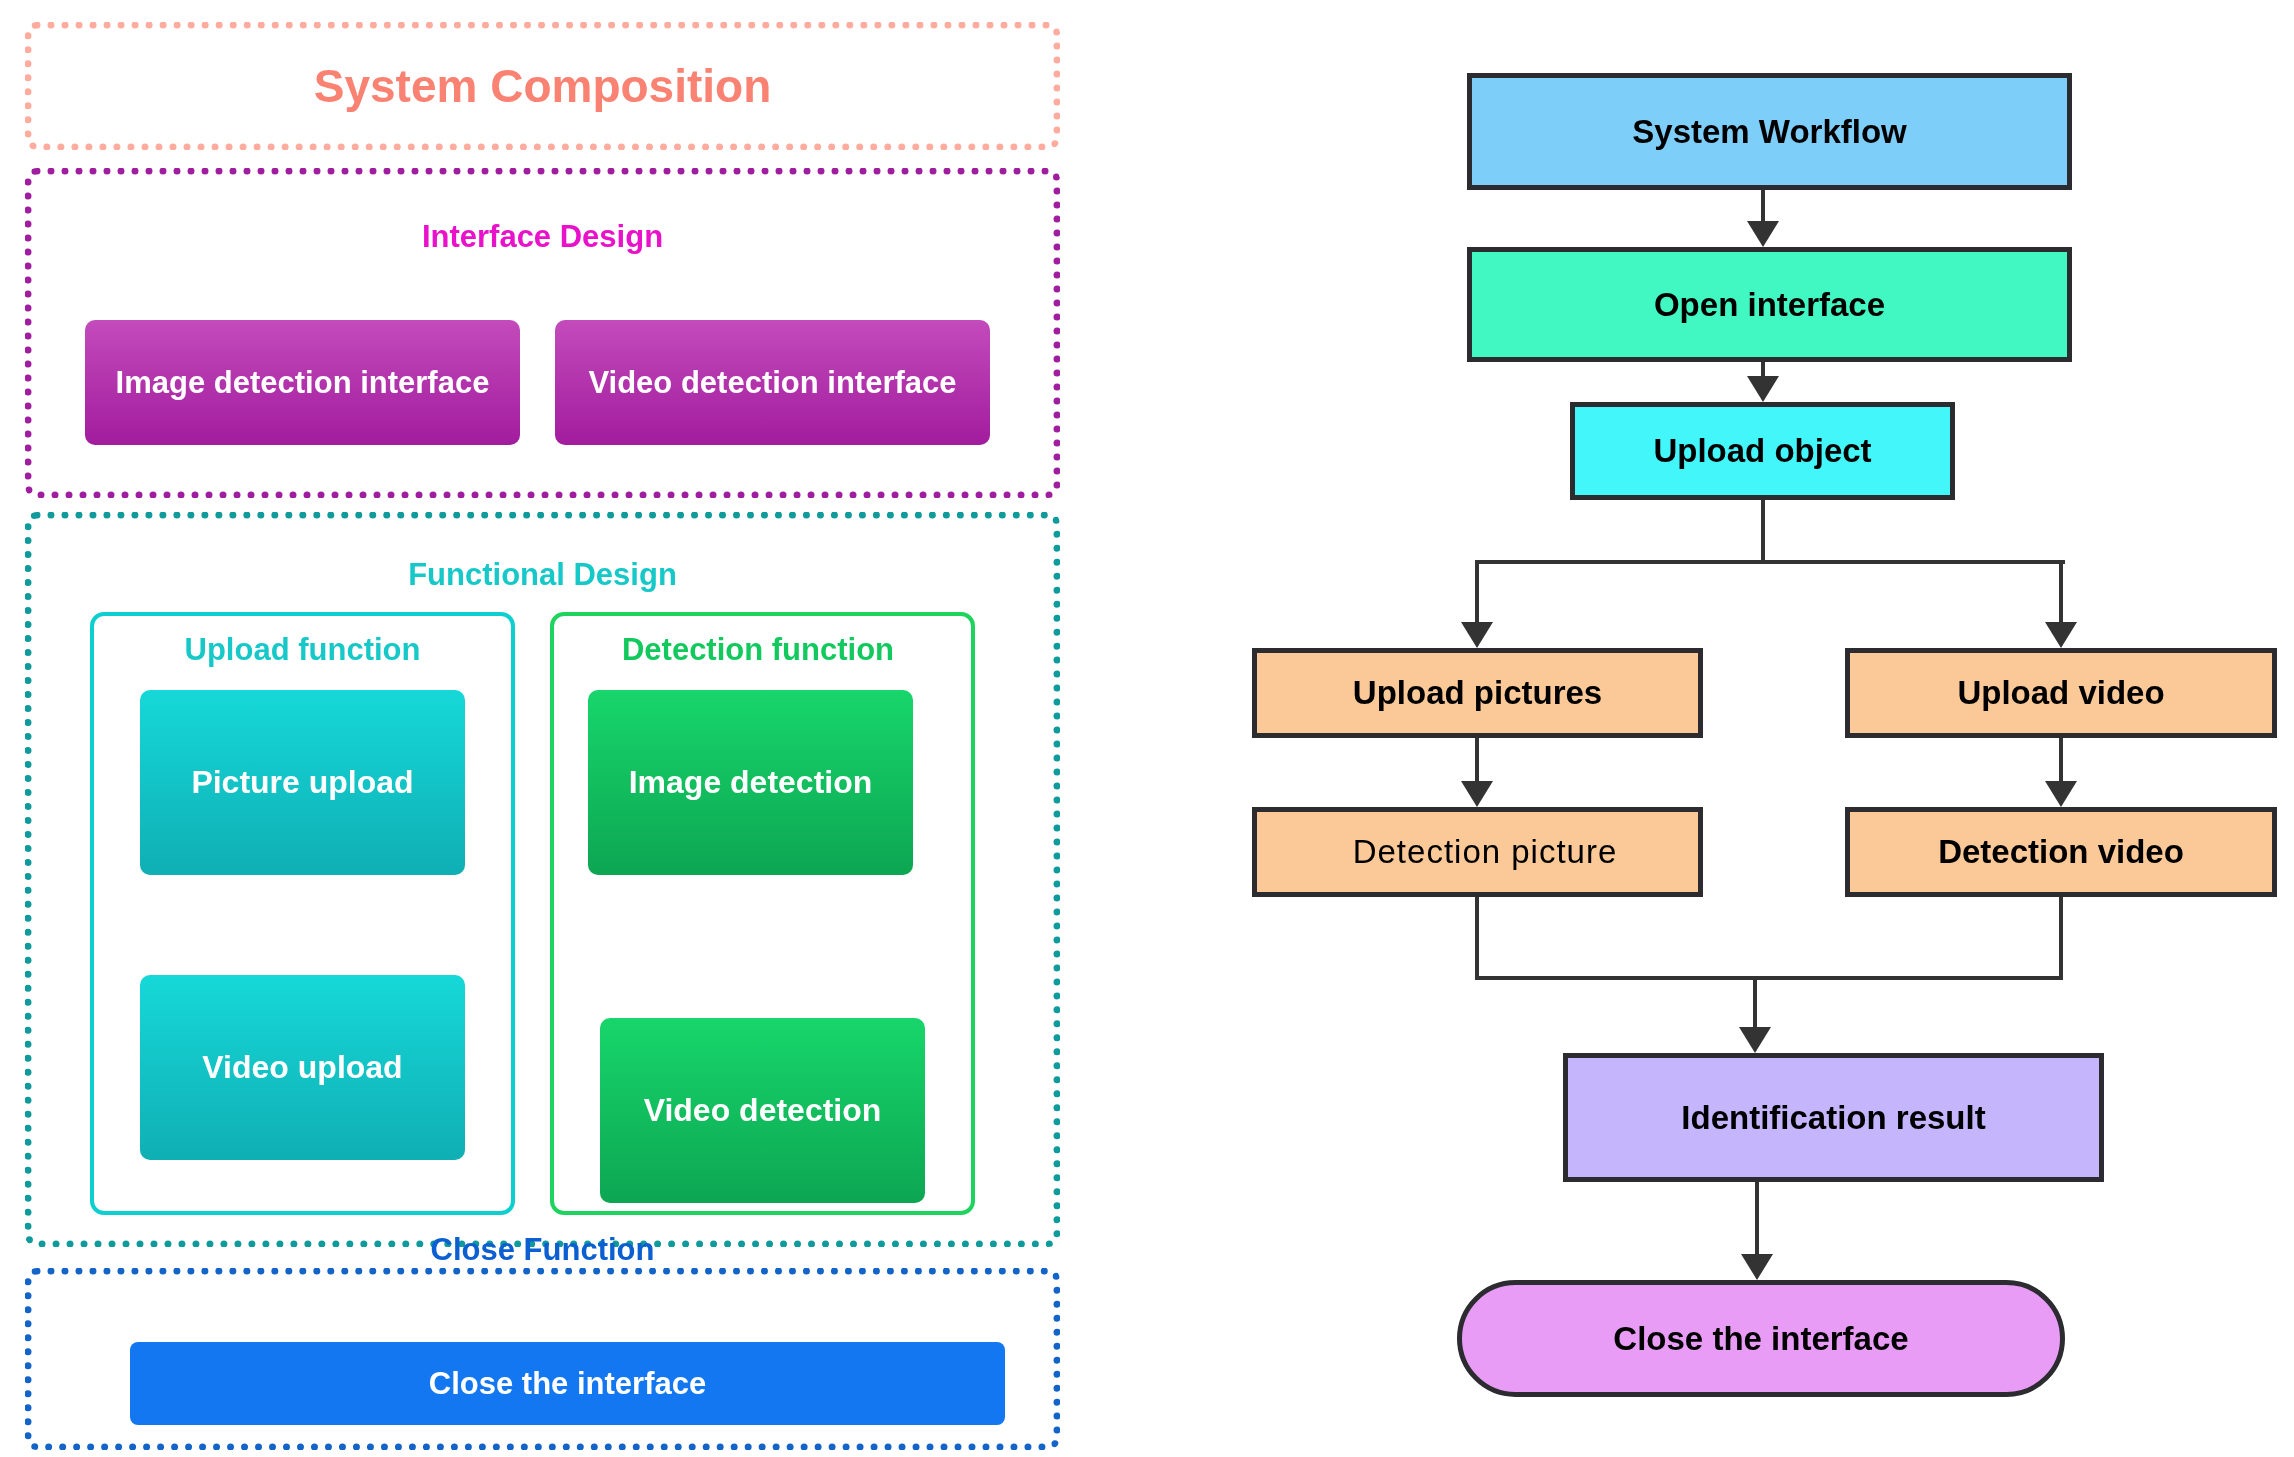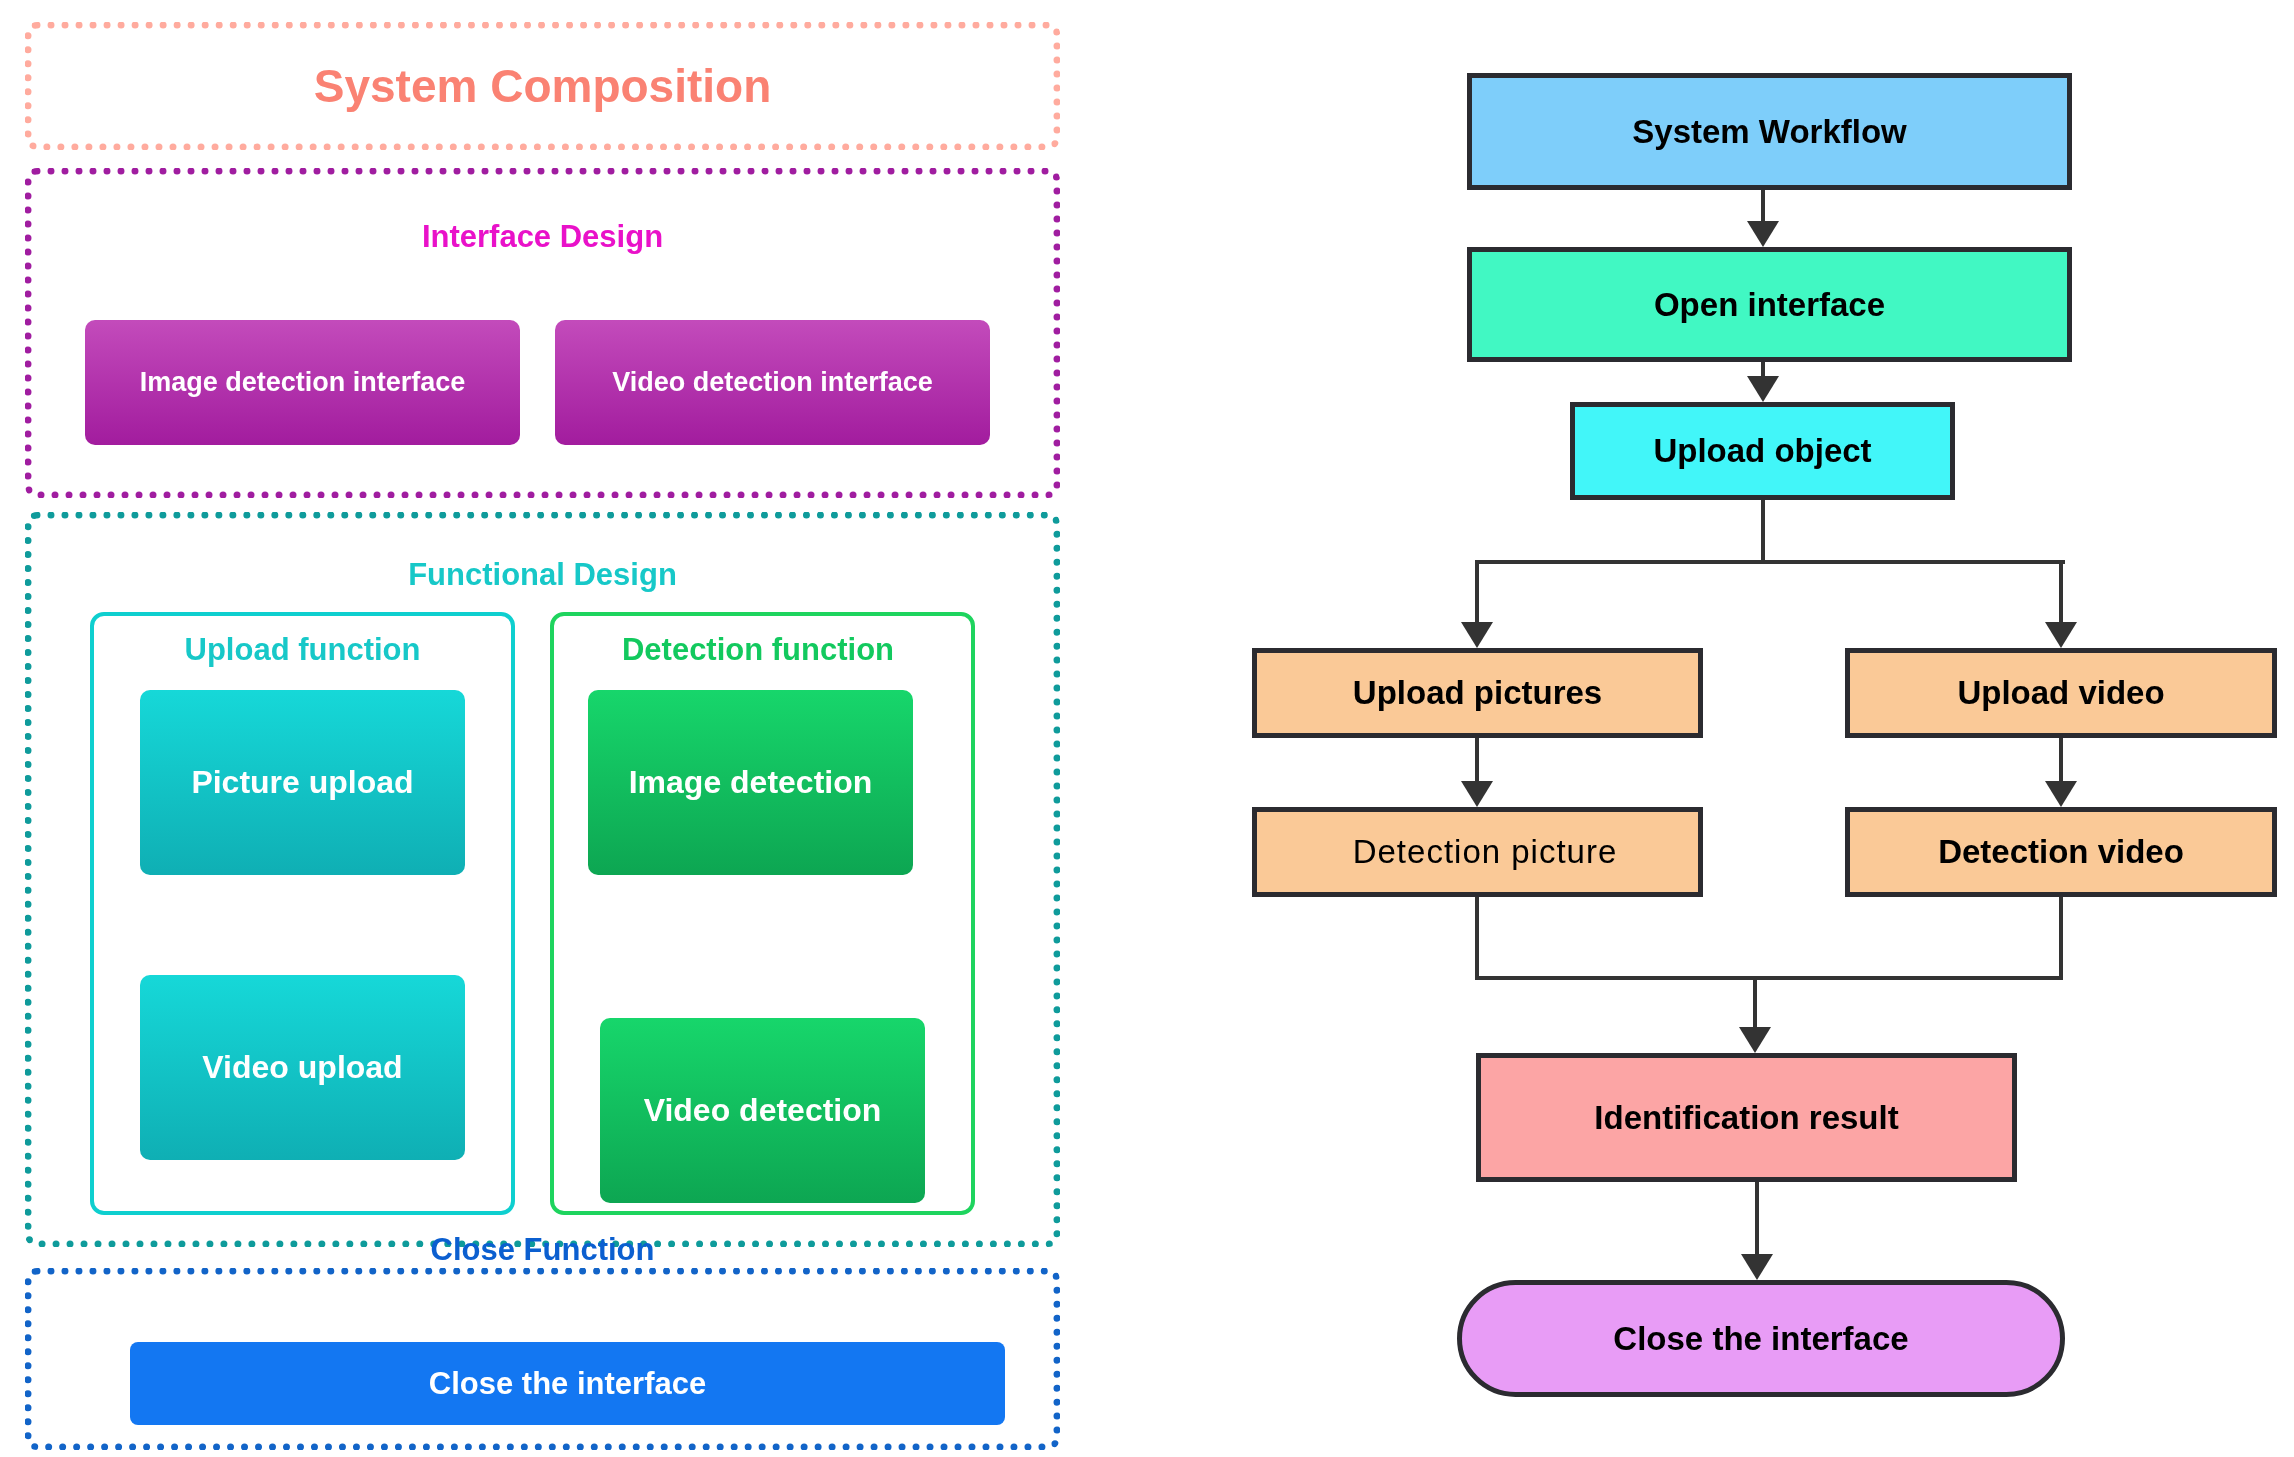--- a/index.html
+++ b/index.html
@@ -19,21 +19,21 @@
 
   .comp-title{font-size:46px;font-weight:bold;color:#fa8273;}
   .section-label{font-size:31px;font-weight:bold;}
   .lbl-magenta{color:#e911c9;}
   .lbl-teal{color:#17c8c8;}
   .lbl-green{color:#12c95e;}
   .lbl-blue{color:#0b5fd0;}
 
   .purple-btn{
     background:linear-gradient(180deg,#c34bbb 0%,#a21c9e 100%);
-    border-radius:10px;color:#ffffff;font-size:27px;font-weight:bold;text-align:center;
+    border-radius:10px;color:#ffffff;font-size:31px;font-weight:bold;text-align:center;
   }
   .panel{border-radius:14px;background:#ffffff;}
   .panel-cyan{border:4px solid #0ecfcf;}
   .panel-green{border:4px solid #1ed45e;}
   .cyan-btn{
     background:linear-gradient(180deg,#16d8d8 0%,#0fafb4 100%);
     border-radius:10px;color:#ffffff;font-size:32px;font-weight:bold;
   }
   .green-btn{
     background:linear-gradient(180deg,#17d66b 0%,#0da652 100%);
@@ -122,17 +122,17 @@
   <div class="abs center wf-node" style="left:1570px;top:402px;width:385px;height:98px;background:#42f6f9;text-align:right;">Upload object</div>
 
   <div class="abs center wf-node" style="left:1252px;top:648px;width:451px;height:90px;background:#fac997;">Upload pictures</div>
 
   <div class="abs center wf-node" style="left:1845px;top:648px;width:432px;height:90px;background:#fac997;">Upload video</div>
 
   <div class="abs center wf-node wf-regular" style="left:1252px;top:807px;width:451px;height:90px;background:#fac997;padding-left:15px;">Detection picture</div>
 
   <div class="abs center wf-node" style="left:1845px;top:807px;width:432px;height:90px;background:#fac997;">Detection video</div>
 
-  <div class="abs center wf-node" style="left:1476px;top:1053px;width:541px;height:129px;background:#fca5a5;">Identification result</div>
+  <div class="abs center wf-node" style="left:1563px;top:1053px;width:541px;height:129px;background:#c4b5fd;">Identification result</div>
 
   <div class="abs center wf-node wf-pill" style="left:1457px;top:1280px;width:608px;height:117px;background:#e89cf6;">Close the interface</div>
 
 </div>
 
 </body></html>

